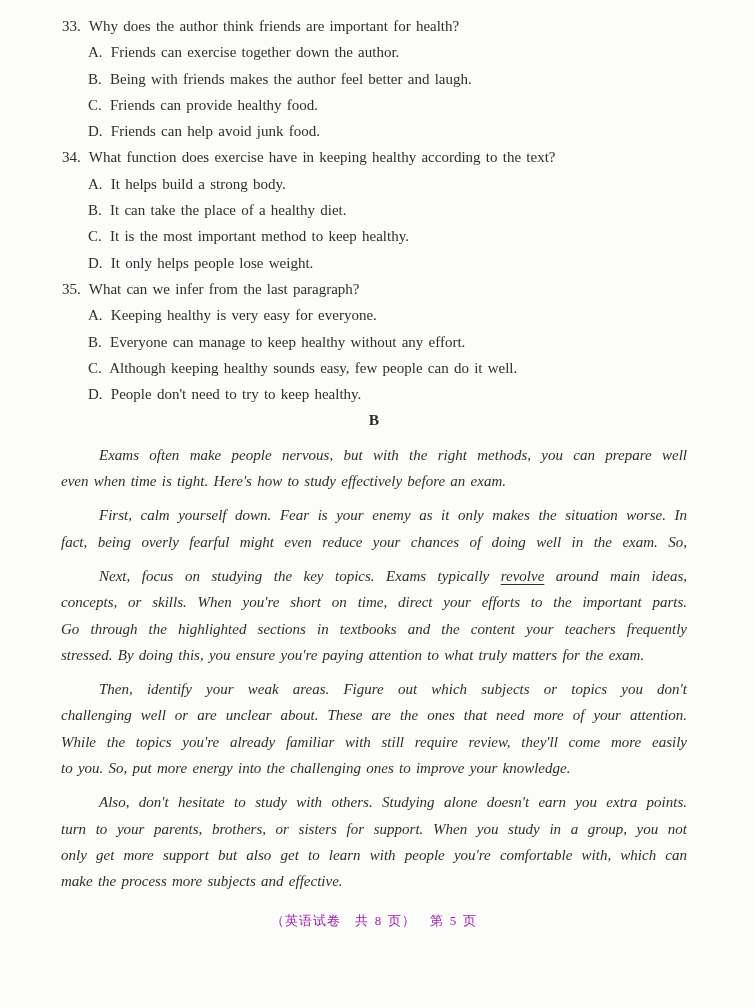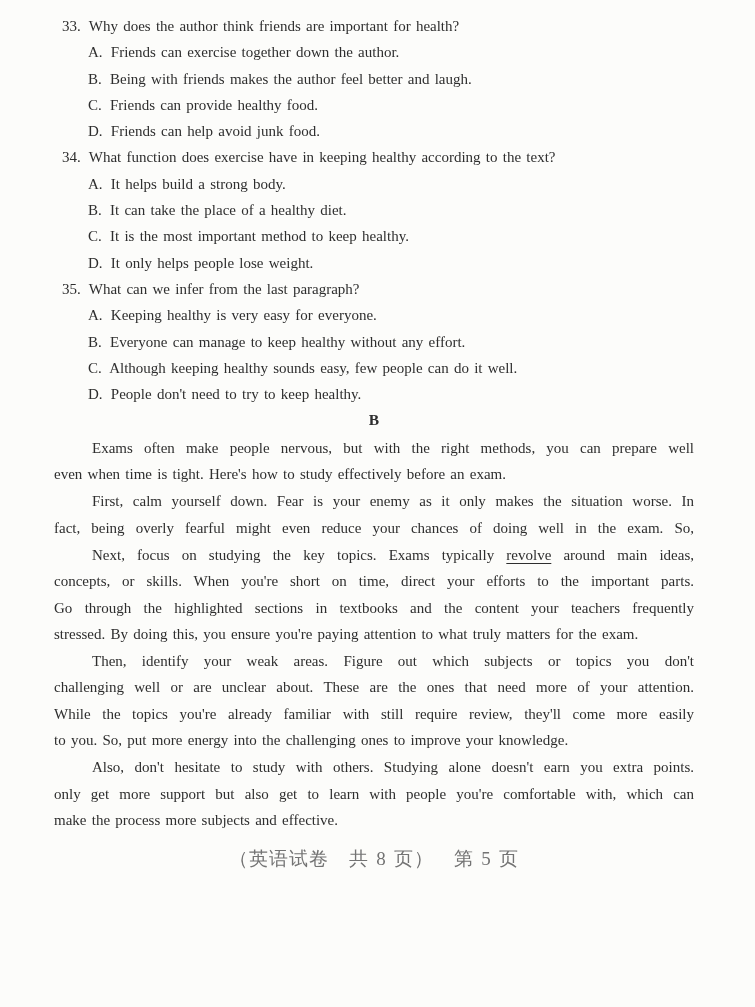--- a/index.html
+++ b/index.html
@@ -35,38 +35,38 @@
   .opt-label { padding-right: 3px; }
   
   .section-heading {
     margin: 0;
     font-size: 15.5px;
     line-height: 26.3px;
     font-weight: bold;
     text-align: center;
   }
   
-  .para { margin: 1px; }
+  .para { margin: 8px; font-style: italic; }
   .p-line {
     text-align: justify;
     text-align-last: justify;
   }
   .p-line.first { text-indent: 38px; }
   .p-line.last { text-align-last: auto; }
   .u {
     text-decoration: underline;
     text-underline-offset: 3px;
   }
   
   .footer {
     margin-top: 13px;
     text-align: center;
-    font-size: 19px;
+    font-size: 13px;
     letter-spacing: 1px;
-    color: #737373;
+    color: #a21caf;
   }
 </style>
 </head>
 <body>
 
 <div class="page">
 
   <main>
   <div>
     <div class="q-line">
@@ -123,19 +123,20 @@
         <div class="p-line last">stressed. By doing this, you ensure you're paying attention to what truly matters for the exam.</div>
       </div>
       <div class="para">
         <div class="p-line first">Then, identify your weak areas. Figure out which subjects or topics you don't</div>
         <div class="p-line">challenging well or are unclear about. These are the ones that need more of your attention.</div>
         <div class="p-line">While the topics you're already familiar with still require review, they'll come more easily</div>
         <div class="p-line last">to you. So, put more energy into the challenging ones to improve your knowledge.</div>
       </div>
       <div class="para">
         <div class="p-line first">Also, don't hesitate to study with others. Studying alone doesn't earn you extra points.</div>
+        <div class="p-line">turn to your parents, brothers, or sisters for support. When you study in a group, you not</div>
         <div class="p-line">only get more support but also get to learn with people you're comfortable with, which can</div>
         <div class="p-line last">make the process more subjects and effective.</div>
       </div>
     </section>
 
   <footer class="footer">（英语试卷　共 8 页）　第 5 页</footer>
 </div>
 
 </body></html>

